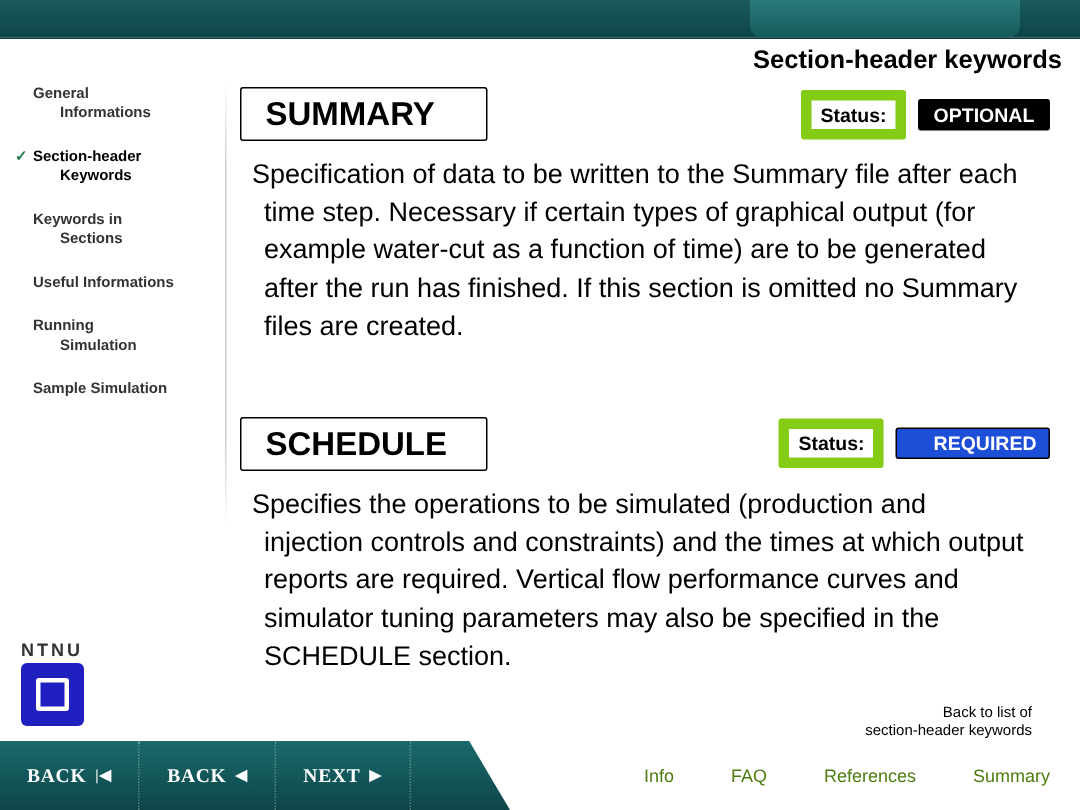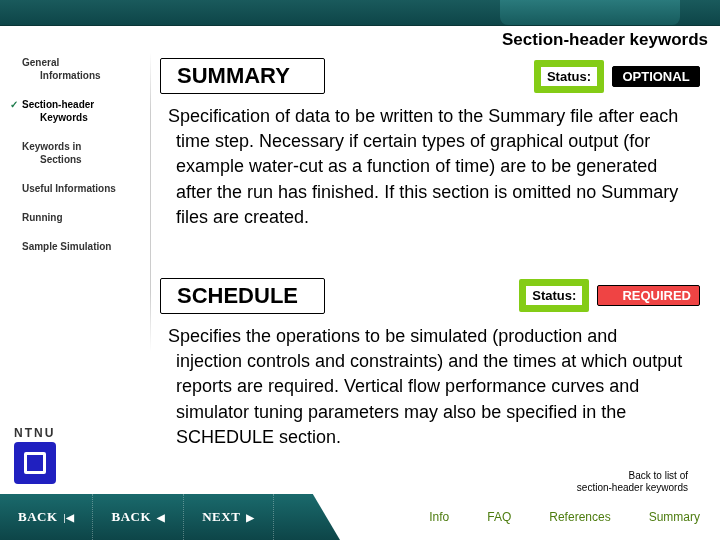--- a/index.html
+++ b/index.html
@@ -114,21 +114,21 @@
     border: 1px solid #000;
     padding: 2px 8px;
     font-size: 13px;
     font-weight: bold;
     color: #fff;
     border-radius: 2px;
     min-width: 88px;
     text-align: center;
   }
   .status-optional { background: #000000; }
-  .status-required { background: #ef4444; padding-left: 24px; }
+  .status-required { background: #1d4ed8; padding-left: 24px; }
   .kw-desc {
     font-size: 18px;
     line-height: 1.4;
     padding-left: 8px;
     text-indent: -8px;
     margin-left: 8px;
     max-width: 520px;
   }
   .back-link {
     font-size: 10px;
@@ -220,21 +220,21 @@
   <div class="nav-item active">
     <span>Section-header</span><br><span class="nav-sub">Keywords</span>
   </div>
   <div class="nav-item">
     <span>Keywords in</span><br><span class="nav-sub">Sections</span>
   </div>
   <div class="nav-item">
     <span>Useful Informations</span>
   </div>
   <div class="nav-item">
-    <span>Running</span><br>
+    <span>Running</span><br><span class="nav-sub">Simulation</span>
   </div>
   <div class="nav-item">
     <span>Sample Simulation</span>
   </div>
 </div>
 <div class="sidebar-divider"></div>
 
 <div class="main">
 
   <div class="keyword-block">

